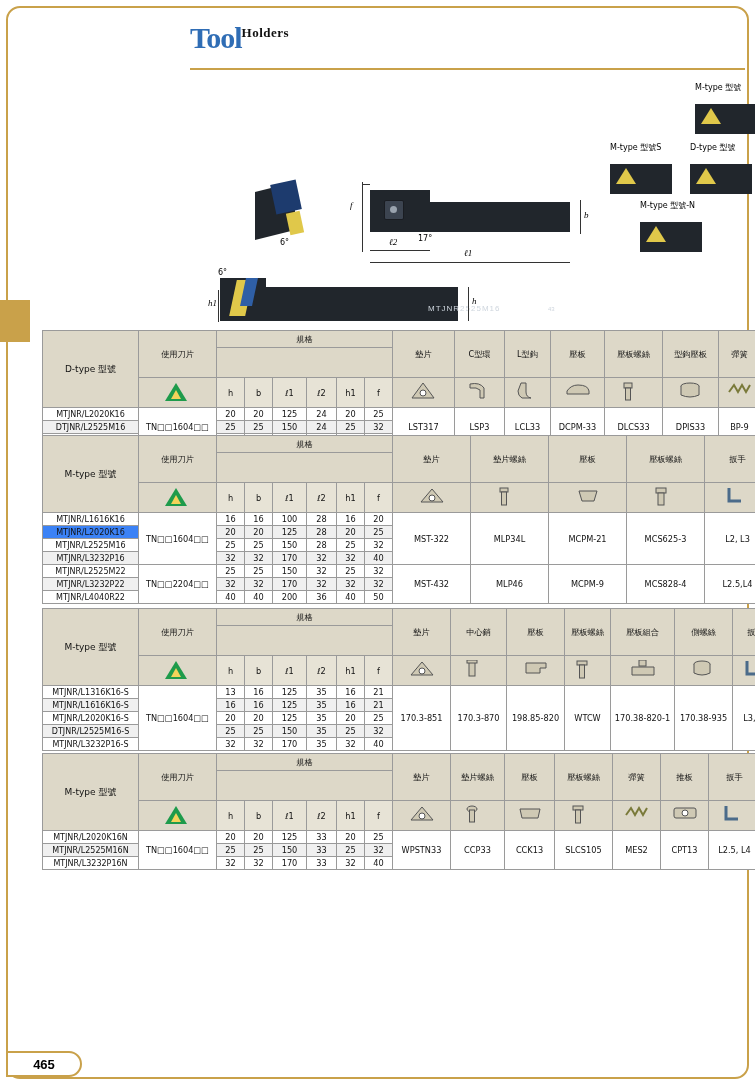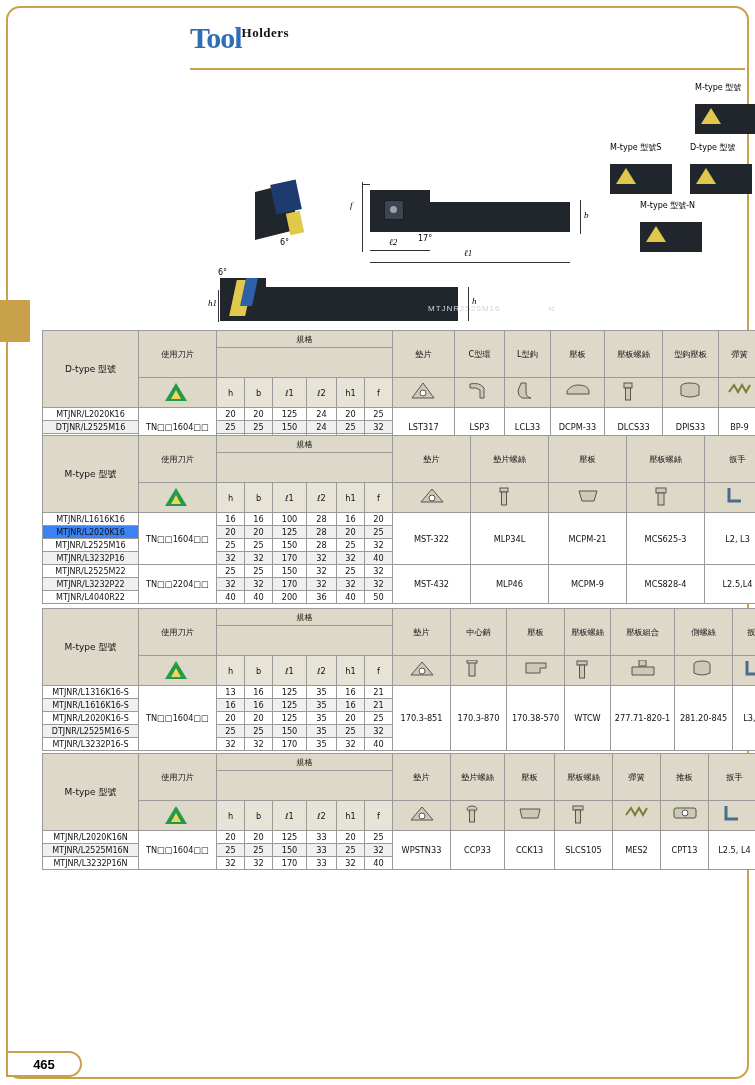--- a/index.html
+++ b/index.html
@@ -609,24 +609,24 @@
     <td class="codecell">MTJNR/L1316K16-S</td>
     <td rowspan="5">TN□□1604□□</td>
     <td>13</td>
     <td>16</td>
     <td>125</td>
     <td>35</td>
     <td>16</td>
     <td>21</td>
     <td rowspan="5">170.3-851</td>
     <td rowspan="5">170.3-870</td>
-    <td rowspan="5">170.38-570</td>
+    <td rowspan="5">198.85-820</td>
     <td rowspan="5">WTCW</td>
-    <td rowspan="5">277.71-820-1</td>
-    <td rowspan="5">281.20-845</td>
+    <td rowspan="5">170.38-820-1</td>
+    <td rowspan="5">170.38-935</td>
     <td rowspan="5">L3, L4</td>
   </tr>
   <tr style="background:#f0f0f0">
     <td class="codecell" style="background:#f0f0f0">MTJNR/L1616K16-S</td>
     <td style="background:#f0f0f0">16</td>
     <td style="background:#f0f0f0">16</td>
     <td style="background:#f0f0f0">125</td>
     <td style="background:#f0f0f0">35</td>
     <td style="background:#f0f0f0">16</td>
     <td style="background:#f0f0f0">21</td>

